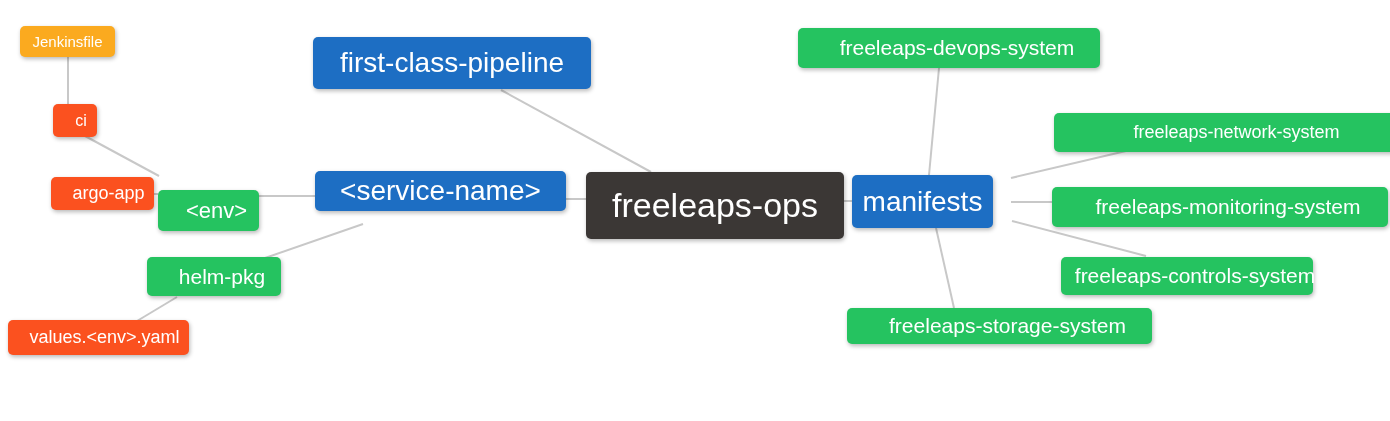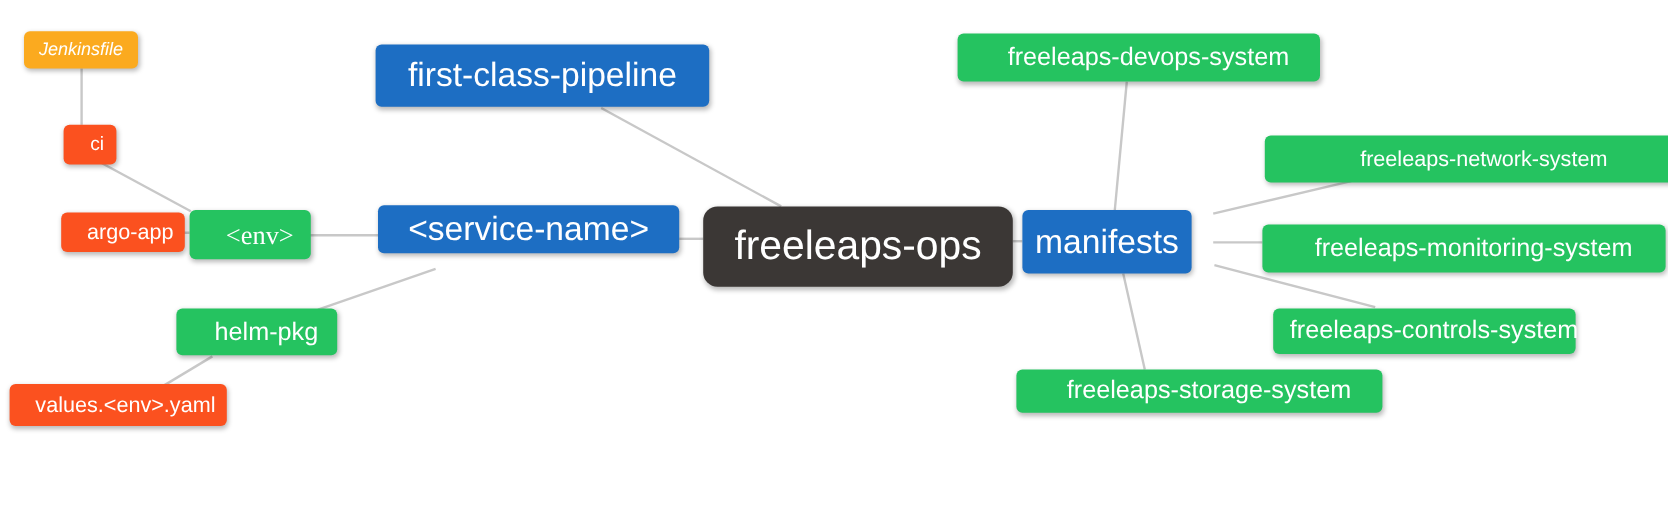--- a/index.html
+++ b/index.html
@@ -31,27 +31,27 @@
     border-radius: 5px;
     box-shadow: 1px 2px 4px rgba(0,0,0,0.28);
     white-space: nowrap;
     cursor: default;
     user-select: none;
   }
   .c-blue   { background: var(--blue,   #1d6ec3); }
   .c-green  { background: var(--green,  #25c360); padding-left: 16px; }
   .c-red    { background: var(--red,    #fb511f); padding-left: 12px; }
   .c-orange { background: var(--orange, #fbaa1f); }
-  .c-dark   { background: var(--dark,   #3b3735); border-radius: 12px; }
+  .c-dark   { background: var(--dark,   #3b3735); }
 
   
-  .n-jenkinsfile { left: 20px;   top: 26px;  width: 95px;  height: 31px; font-size: 15px; font-style: italic; }
+  .n-jenkinsfile { left: 20px;   top: 26px;  width: 95px;  height: 31px; font-size: 15px; }
   .n-ci          { left: 53px;   top: 104px; width: 32px;  height: 33px; font-size: 16px; }
   .n-argo-app    { left: 31px;   top: 177px; width: 91px;  height: 33px; font-size: 18px; margin-left: 20px; }
-  .n-env         { left: 158px;  top: 175px; width: 85px;  height: 41px; font-size: 22px; font-family: Liberation Serif, serif; }
+  .n-env         { left: 158px;  top: 190px; width: 85px;  height: 41px; font-size: 22px; }
   .n-helm-pkg    { left: 147px;  top: 257px; width: 118px; height: 39px; font-size: 21px; }
   .n-values      { left: 8px;    top: 320px; width: 169px; height: 35px; font-size: 18px; }
   .n-pipeline    { left: 313px;  top: 37px;  width: 278px; height: 52px; font-size: 28px; }
   .n-service     { left: 315px;  top: 171px; width: 251px; height: 40px; font-size: 28px; }
   .n-ops         { left: 586px;  top: 172px; width: 258px; height: 67px; font-size: 34px; }
   .n-manifests   { left: 852px;  top: 175px; width: 141px; height: 53px; font-size: 28px; }
   .n-devops      { left: 798px;  top: 28px;  width: 286px; height: 40px; font-size: 21px; }
   .n-network     { left: 1054px; top: 113px; width: 333px; height: 39px; font-size: 18px; }
   .n-monitoring  { left: 1052px; top: 187px; width: 320px; height: 40px; font-size: 21px; }
   .n-controls    { left: 1061px; top: 257px; width: 236px; height: 38px; font-size: 21px; }

